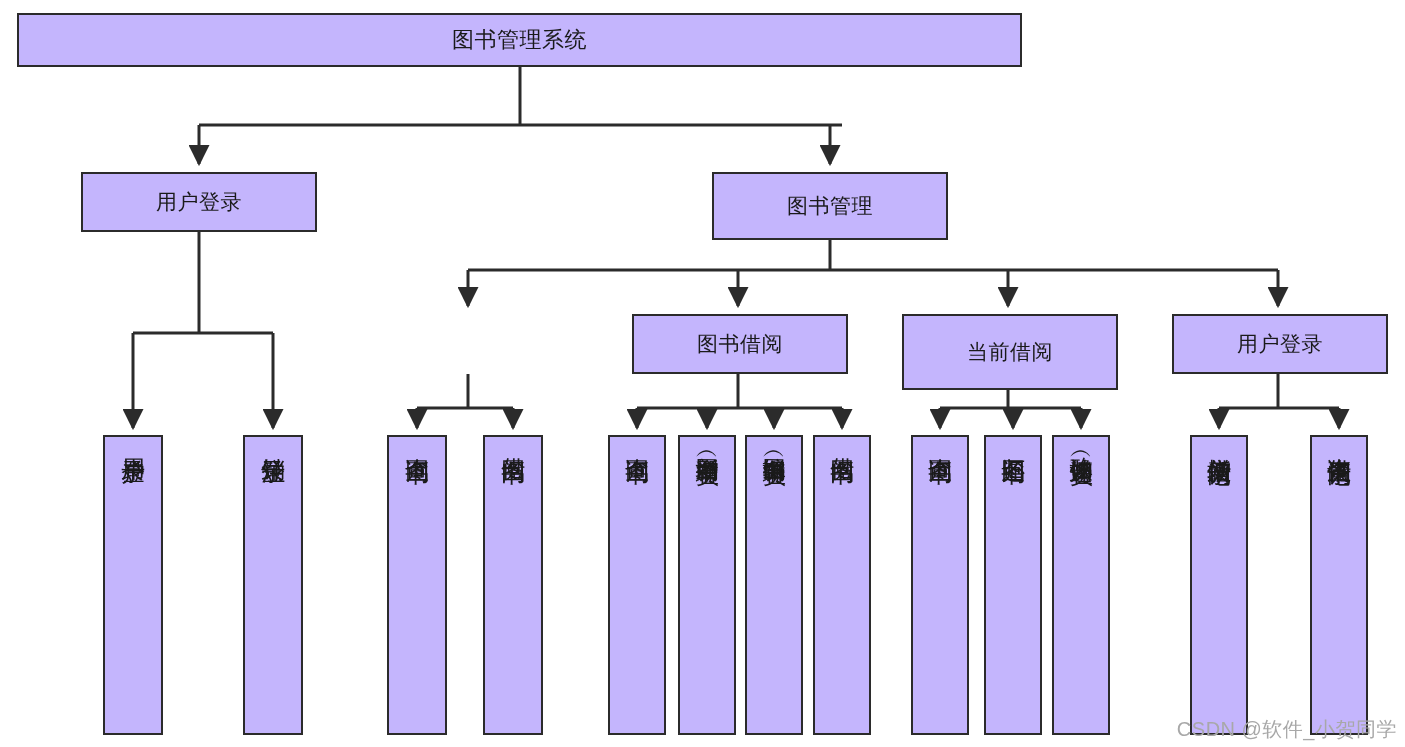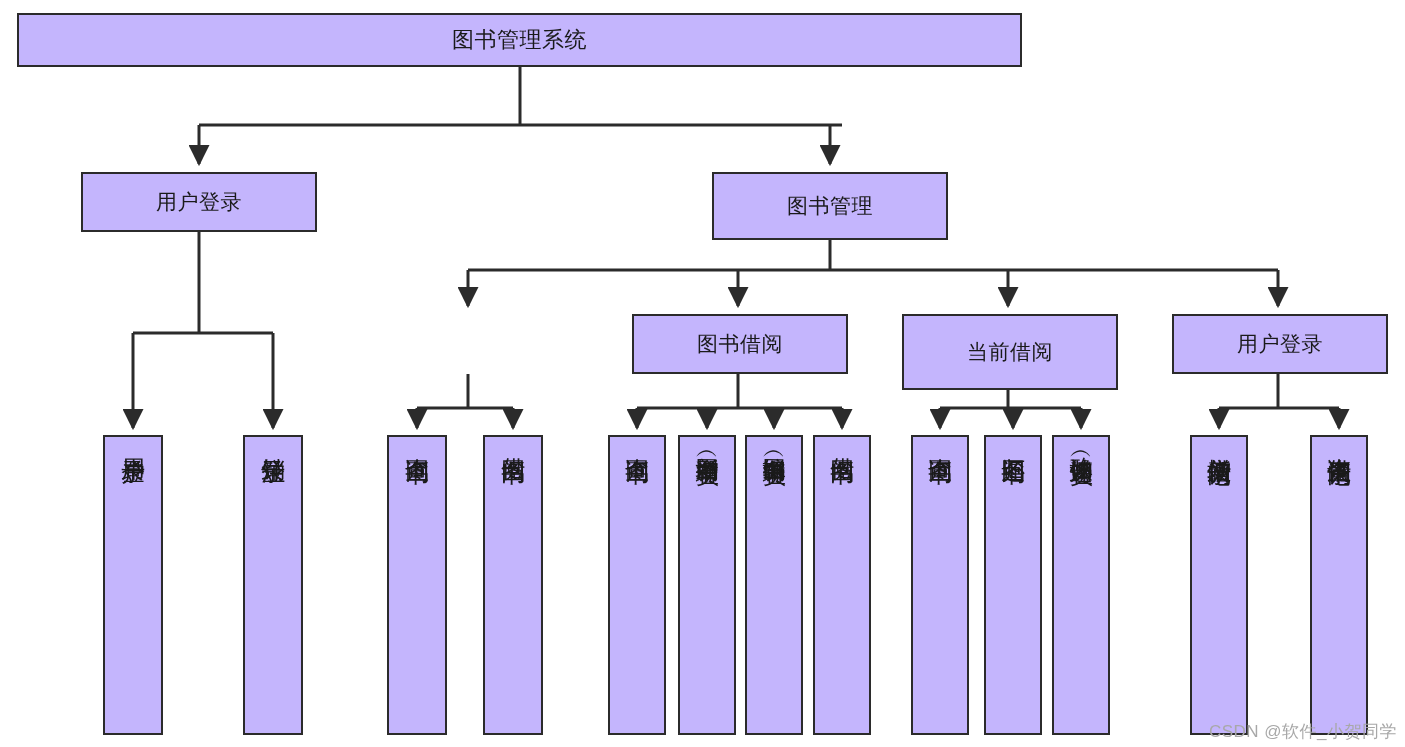--- a/index.html
+++ b/index.html
@@ -65,21 +65,21 @@
     white-space: nowrap;
     transform: rotate(0deg);
   }
   .node.vertical.tall-text .label {
     font-size: 23px;
   }
   #watermark {
     position: absolute;
     right: 8px;
     bottom: 4px;
-    font-size: 17px;
+    font-size: 20px;
     color: #a8a8a8;
     white-space: nowrap;
     letter-spacing: 0.5px;
   }
 </style>
 </head>
 <body>
 
 <div id="diagram-root">
 

